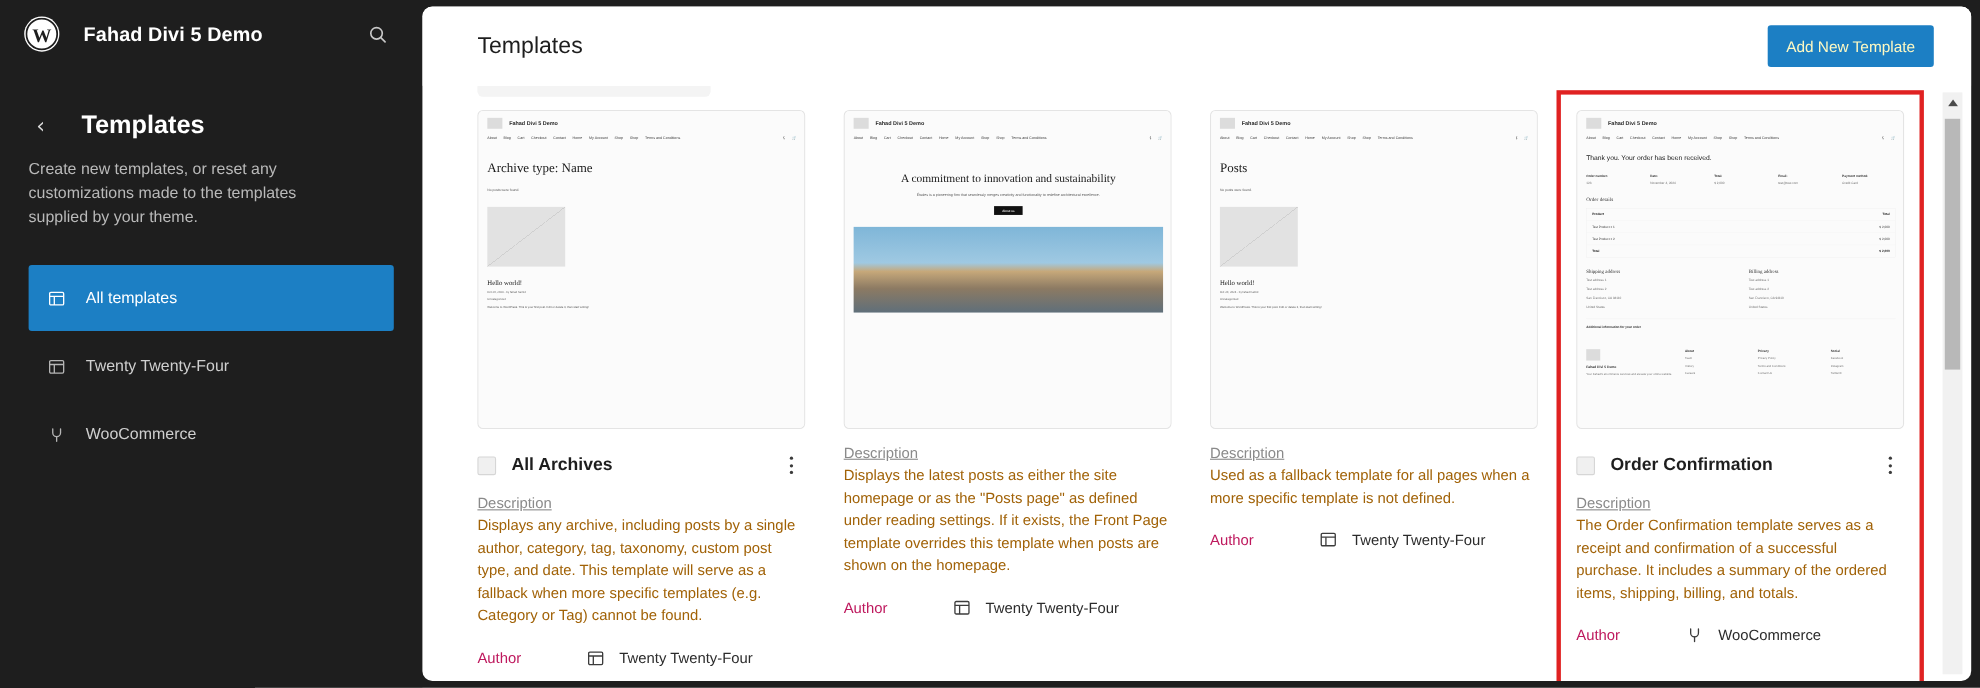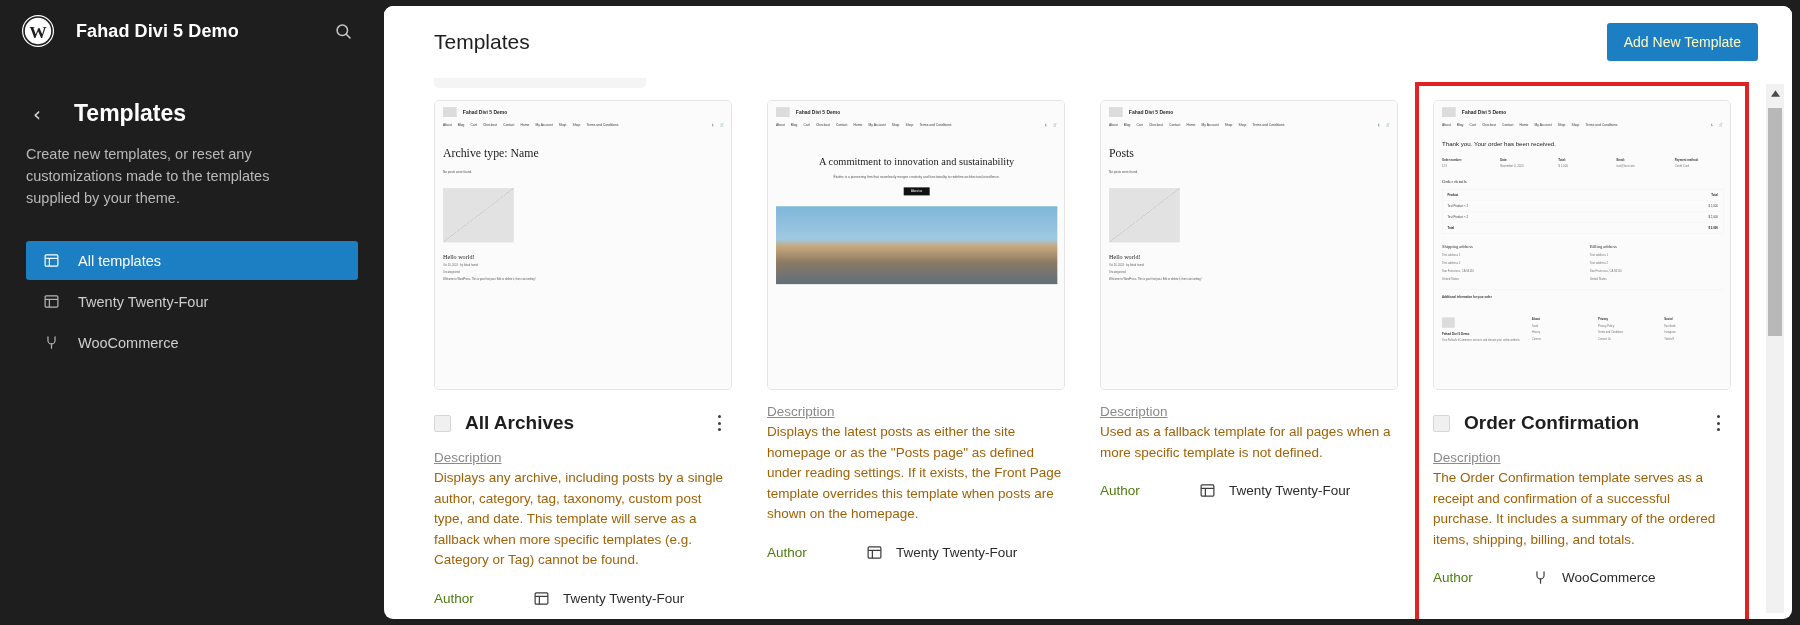--- a/index.html
+++ b/index.html
@@ -18,21 +18,21 @@
              font-size: 26px; line-height: 1; font-family: "DejaVu Sans", sans-serif; }
   .site-name { margin-left: 22px; font-size: 18px; font-weight: 700; color: #fff; letter-spacing: .1px; flex: 1; }
   .search-btn { width: 30px; height: 30px; display: flex; align-items: center; justify-content: center;
                 color: #c8c8c8; cursor: pointer; }
   .sb-head { display: flex; align-items: center; padding: 38px 28px 0 24px; }
   .back-chevron { width: 26px; height: 26px; display: flex; align-items: center; justify-content: center;
                   color: #d8d8d8; font-size: 20px; font-family: "DejaVu Sans", sans-serif; cursor: pointer; }
   .sb-title { margin-left: 24px; font-size: 23px; font-weight: 700; color: #fff; }
   .sb-desc { padding: 16px 60px 0 26px; font-size: 14.5px; line-height: 1.52; color: #b9b9b9; }
   .sb-nav { margin-top: 32px; padding: 0 26px; }
-  .nav-item { display: flex; align-items: center; height: 39px; border-radius: 3px;
+  .nav-item { display: flex; align-items: center; height: 60px; border-radius: 3px;
               padding: 0 14px; margin-bottom: 2px; cursor: pointer; }
   .nav-item.active { background: #1c7fc4; }
   .nav-ico { width: 22px; height: 22px; flex: 0 0 22px; display: flex; align-items: center; justify-content: center; }
   .nav-label { margin-left: 16px; font-size: 14.5px; color: #cfcfcf; }
   .nav-item.active .nav-label { color: #fff; font-weight: 400; }
 
   
   .main-wrap { flex: 1; padding: 6px 8px 6px 0; }
   .main { width: 100%; height: 100%; background: #fff; border-radius: 9px;
           position: relative; overflow: hidden; display: flex; flex-direction: column; }
@@ -97,29 +97,29 @@
   .oc-foot-logo { width: 54px; height: 44px; background: #dcdcdc; }
   .oc-foot-name { font-size: 13px; font-weight: 700; color: #333; margin-top: 18px; }
   .oc-foot-desc { font-size: 11px; color: #777; margin-top: 12px; line-height: 1.8; }
   .oc-foot-col { flex: 1; }
   .oc-foot-h { font-size: 12px; font-weight: 700; color: #333; }
   .oc-foot-li { font-size: 11px; color: #777; margin-top: 16px; }
 
   .card-title-row { display: flex; align-items: center; margin-top: 20px; padding-right: 2px; }
   .card-check { width: 17px; height: 17px; flex: 0 0 17px; border: 1px solid #d6d6d6;
                 background: #f0f0f0; border-radius: 2px; cursor: pointer; }
-  .card-title { margin-left: 14px; font-size: 19px; font-weight: 700; color: #1e1e1e; flex: 1; }
+  .card-title { margin-left: 14px; font-size: 16px; font-weight: 700; color: #1e1e1e; flex: 1; }
   .kebab { width: 22px; height: 26px; display: flex; flex-direction: column; align-items: center;
            justify-content: center; gap: 3.5px; cursor: pointer; }
   .kebab i { width: 3px; height: 3px; border-radius: 50%; background: #3c3c3c; display: block; }
 
   .desc-label { font-size: 13.5px; color: #8a8a8a; margin-top: 14px; text-decoration: underline; }
   .desc-text { font-size: 13.5px; color: #a16207; line-height: 1.52; margin-top: 3px; }
   .author-row { display: flex; align-items: center; margin-top: 18px; }
-  .author-label { font-size: 13.5px; color: #4d7c0f; width: 98px; flex: 0 0 98px; }
+  .author-label { font-size: 13.5px; color: #be185d; width: 98px; flex: 0 0 98px; }
   .author-ico { width: 19px; height: 19px; flex: 0 0 19px; display: flex; align-items: center; justify-content: center; }
   .author-name { margin-left: 12px; font-size: 13.5px; color: #2b2b2b; }
 
   
   .vscroll { position: absolute; top: 78px; right: 8px; bottom: 6px; width: 18px;
              background: #f1f1f1; z-index: 20; }
   .vs-up { height: 18px; display: flex; align-items: center; justify-content: center; cursor: pointer; }
   .vs-thumb { position: absolute; top: 24px; left: 2px; width: 14px; height: 228px;
               background: #b8b8b8; cursor: pointer; }
 </style>

